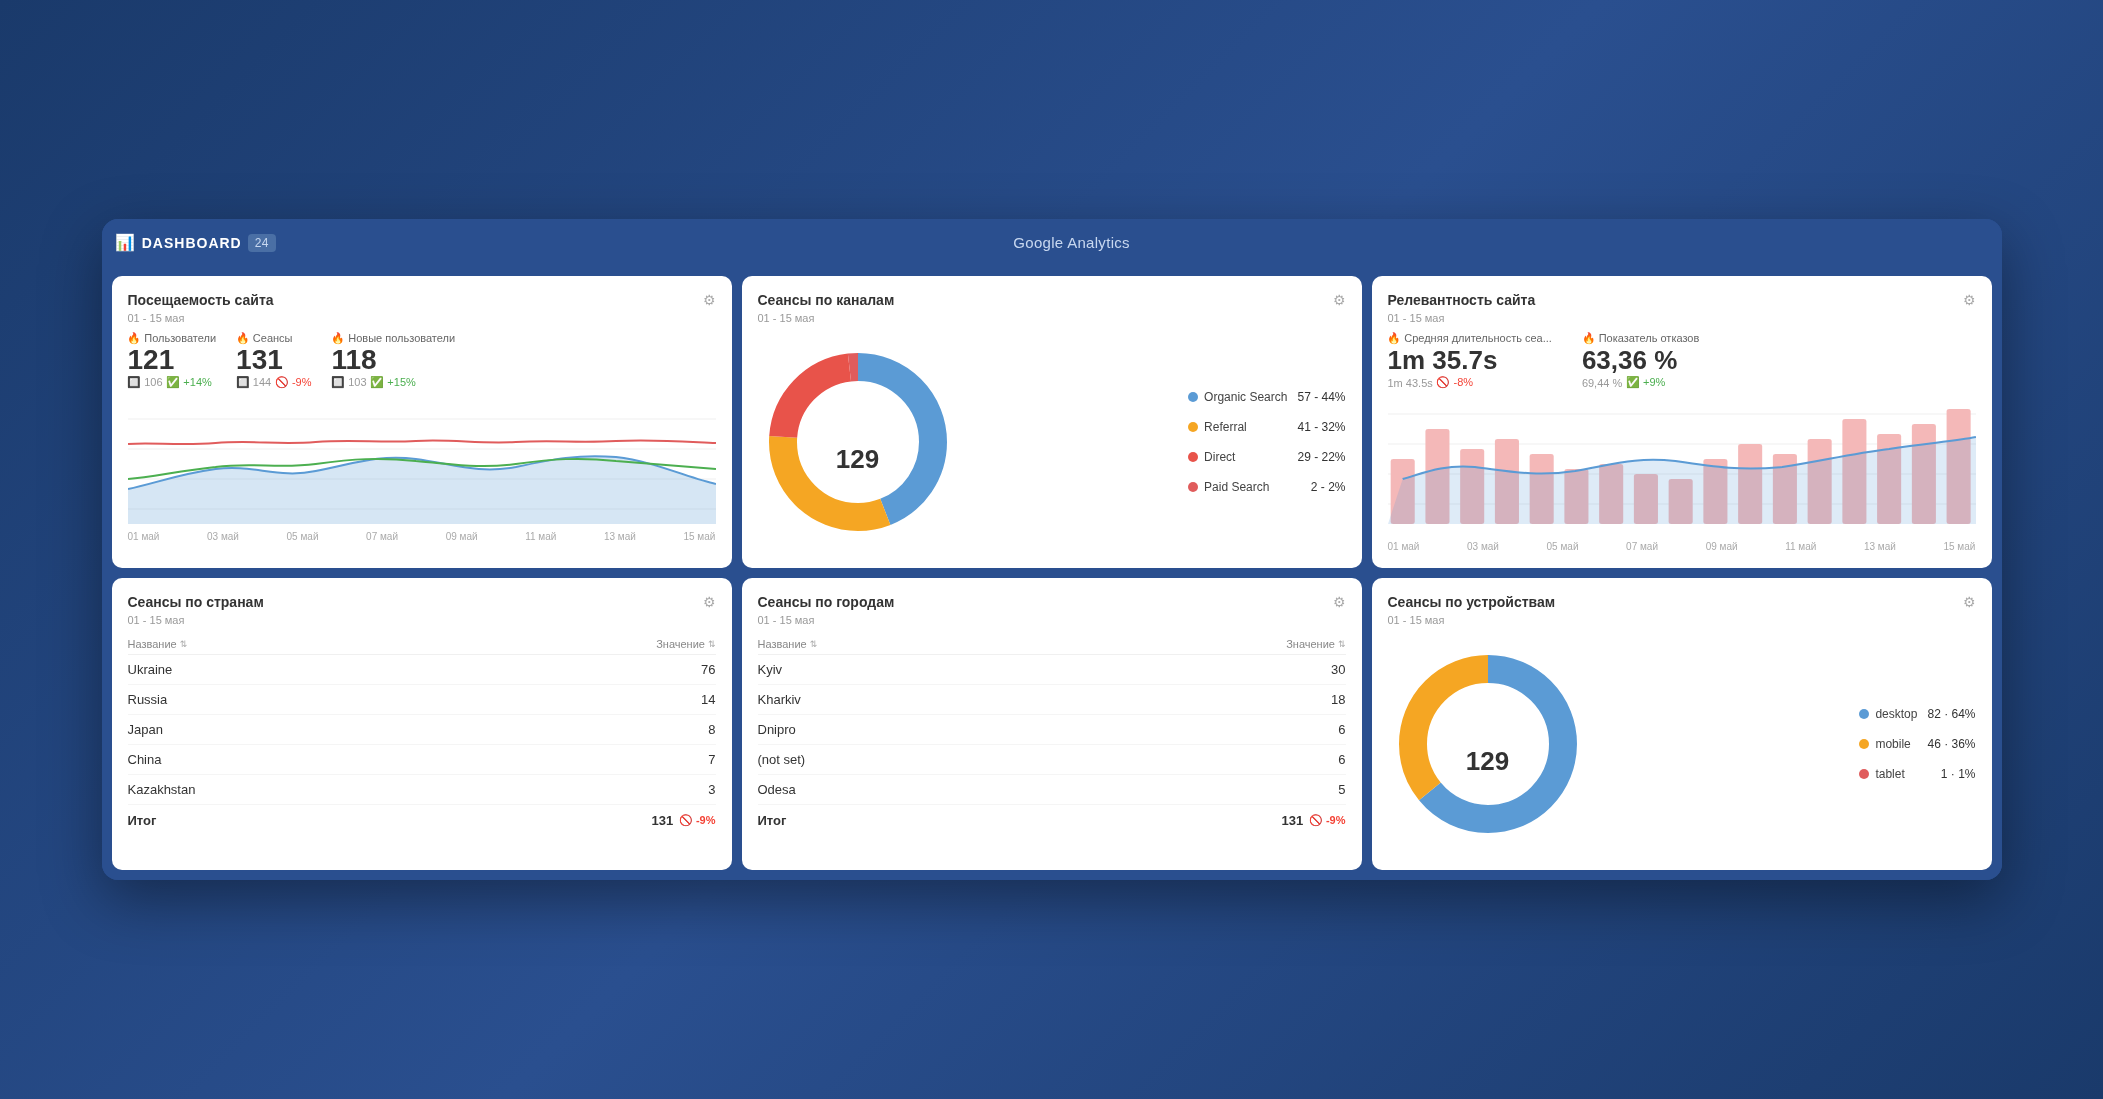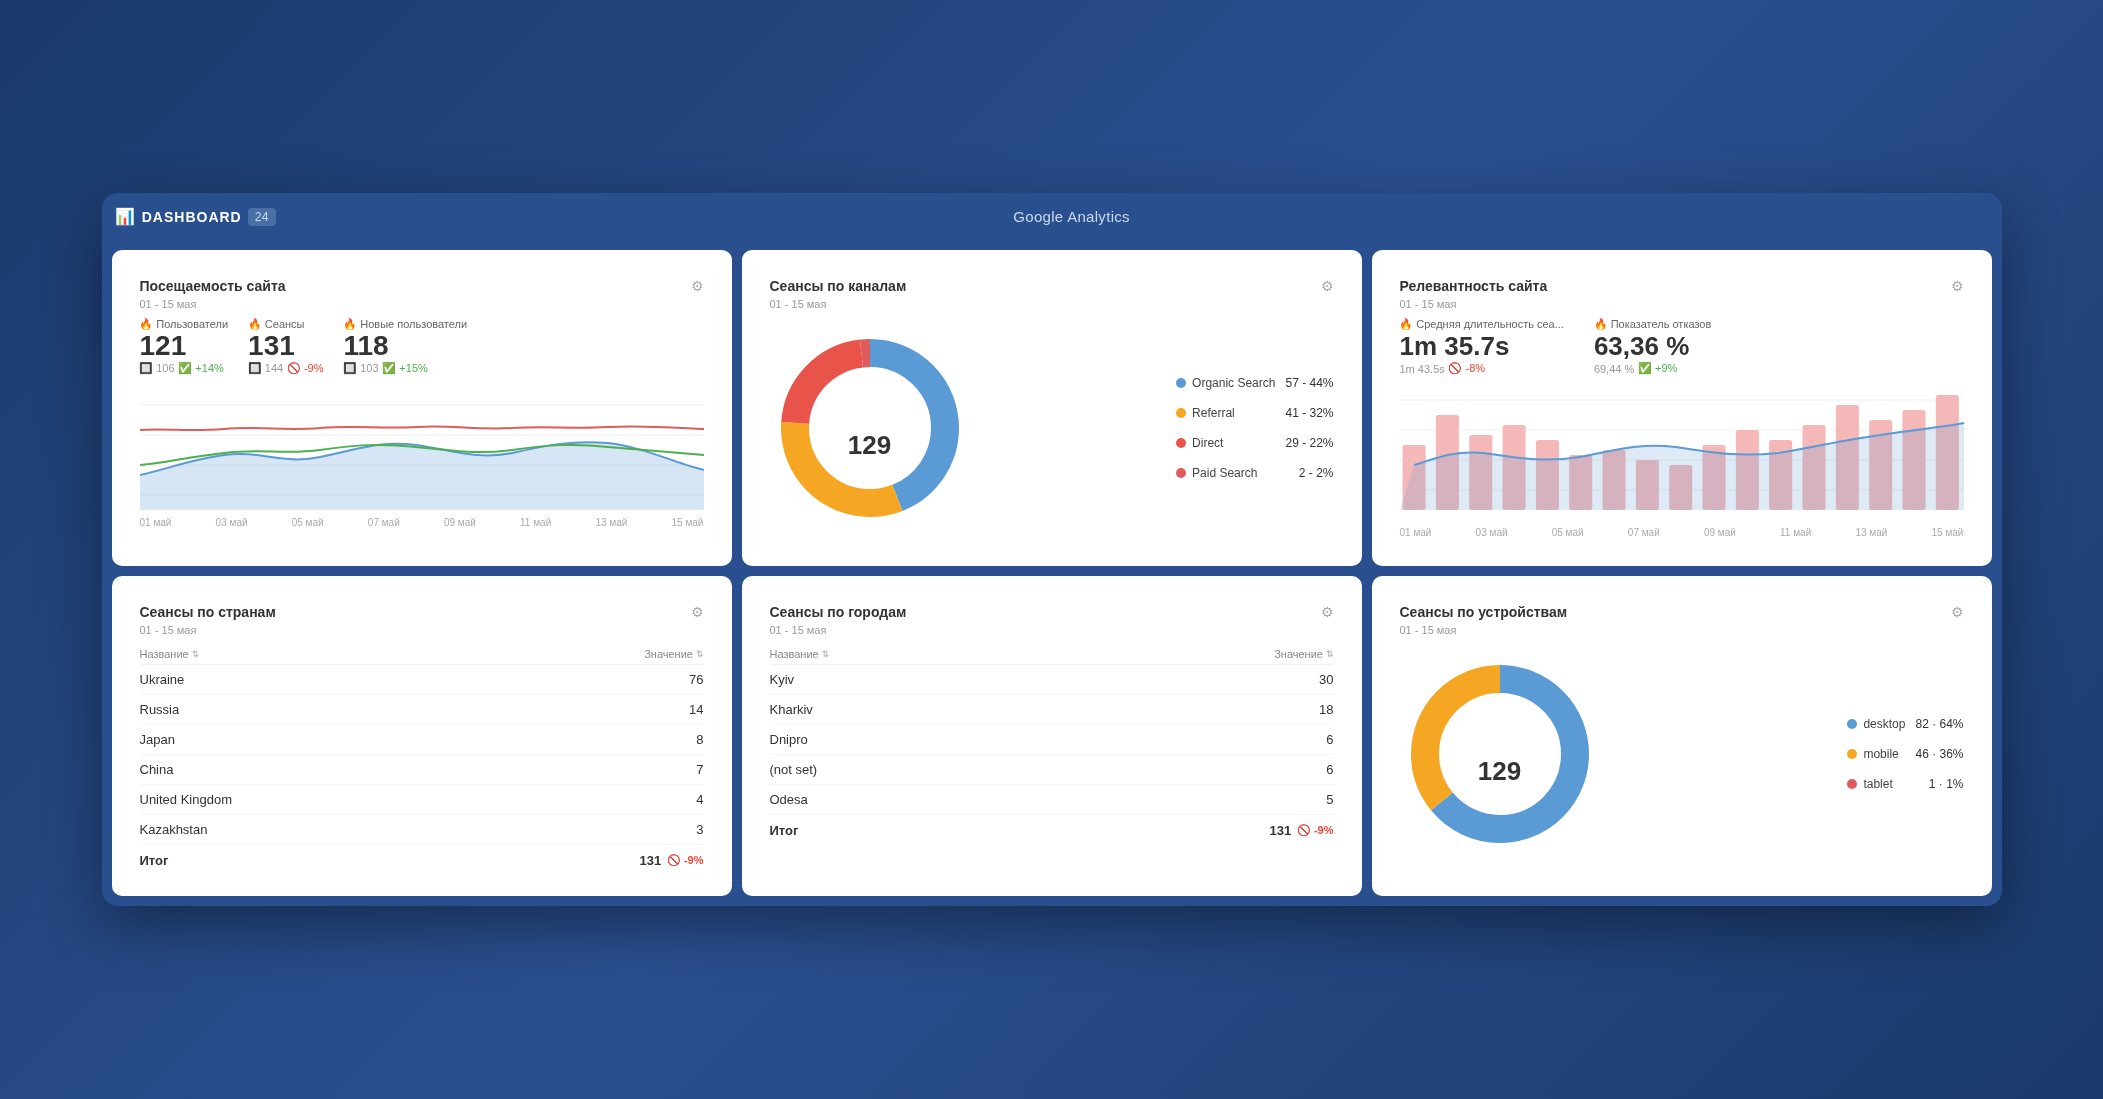--- a/index.html
+++ b/index.html
@@ -63,21 +63,21 @@
       display: grid;
       grid-template-columns: 1fr 1fr 1fr;
       grid-template-rows: auto auto;
       gap: 10px;
       padding: 10px;
       background: #2a4f8f;
     }
     .card {
       background: white;
       border-radius: 10px;
-      padding: 28px;
+      padding: 16px;
       position: relative;
       overflow: hidden;
     }
     .card-header {
       display: flex;
       justify-content: space-between;
       align-items: flex-start;
       margin-bottom: 4px;
     }
     .card-title {
@@ -473,24 +473,20 @@
           </tr>
           <tr>
             <td>Japan</td>
             <td>8</td>
           </tr>
           <tr>
             <td>China</td>
             <td>7</td>
           </tr>
           <tr>
-            <td>United Kingdom</td>
-            <td>4</td>
-          </tr>
-          <tr>
             <td>Kazakhstan</td>
             <td>3</td>
           </tr>
         </tbody>
       </table>
       <div class="table-footer">
         <span>Итог</span>
         <div class="footer-right">
           <span>131</span>
           <span class="badge-down">🚫 -9%</span>

